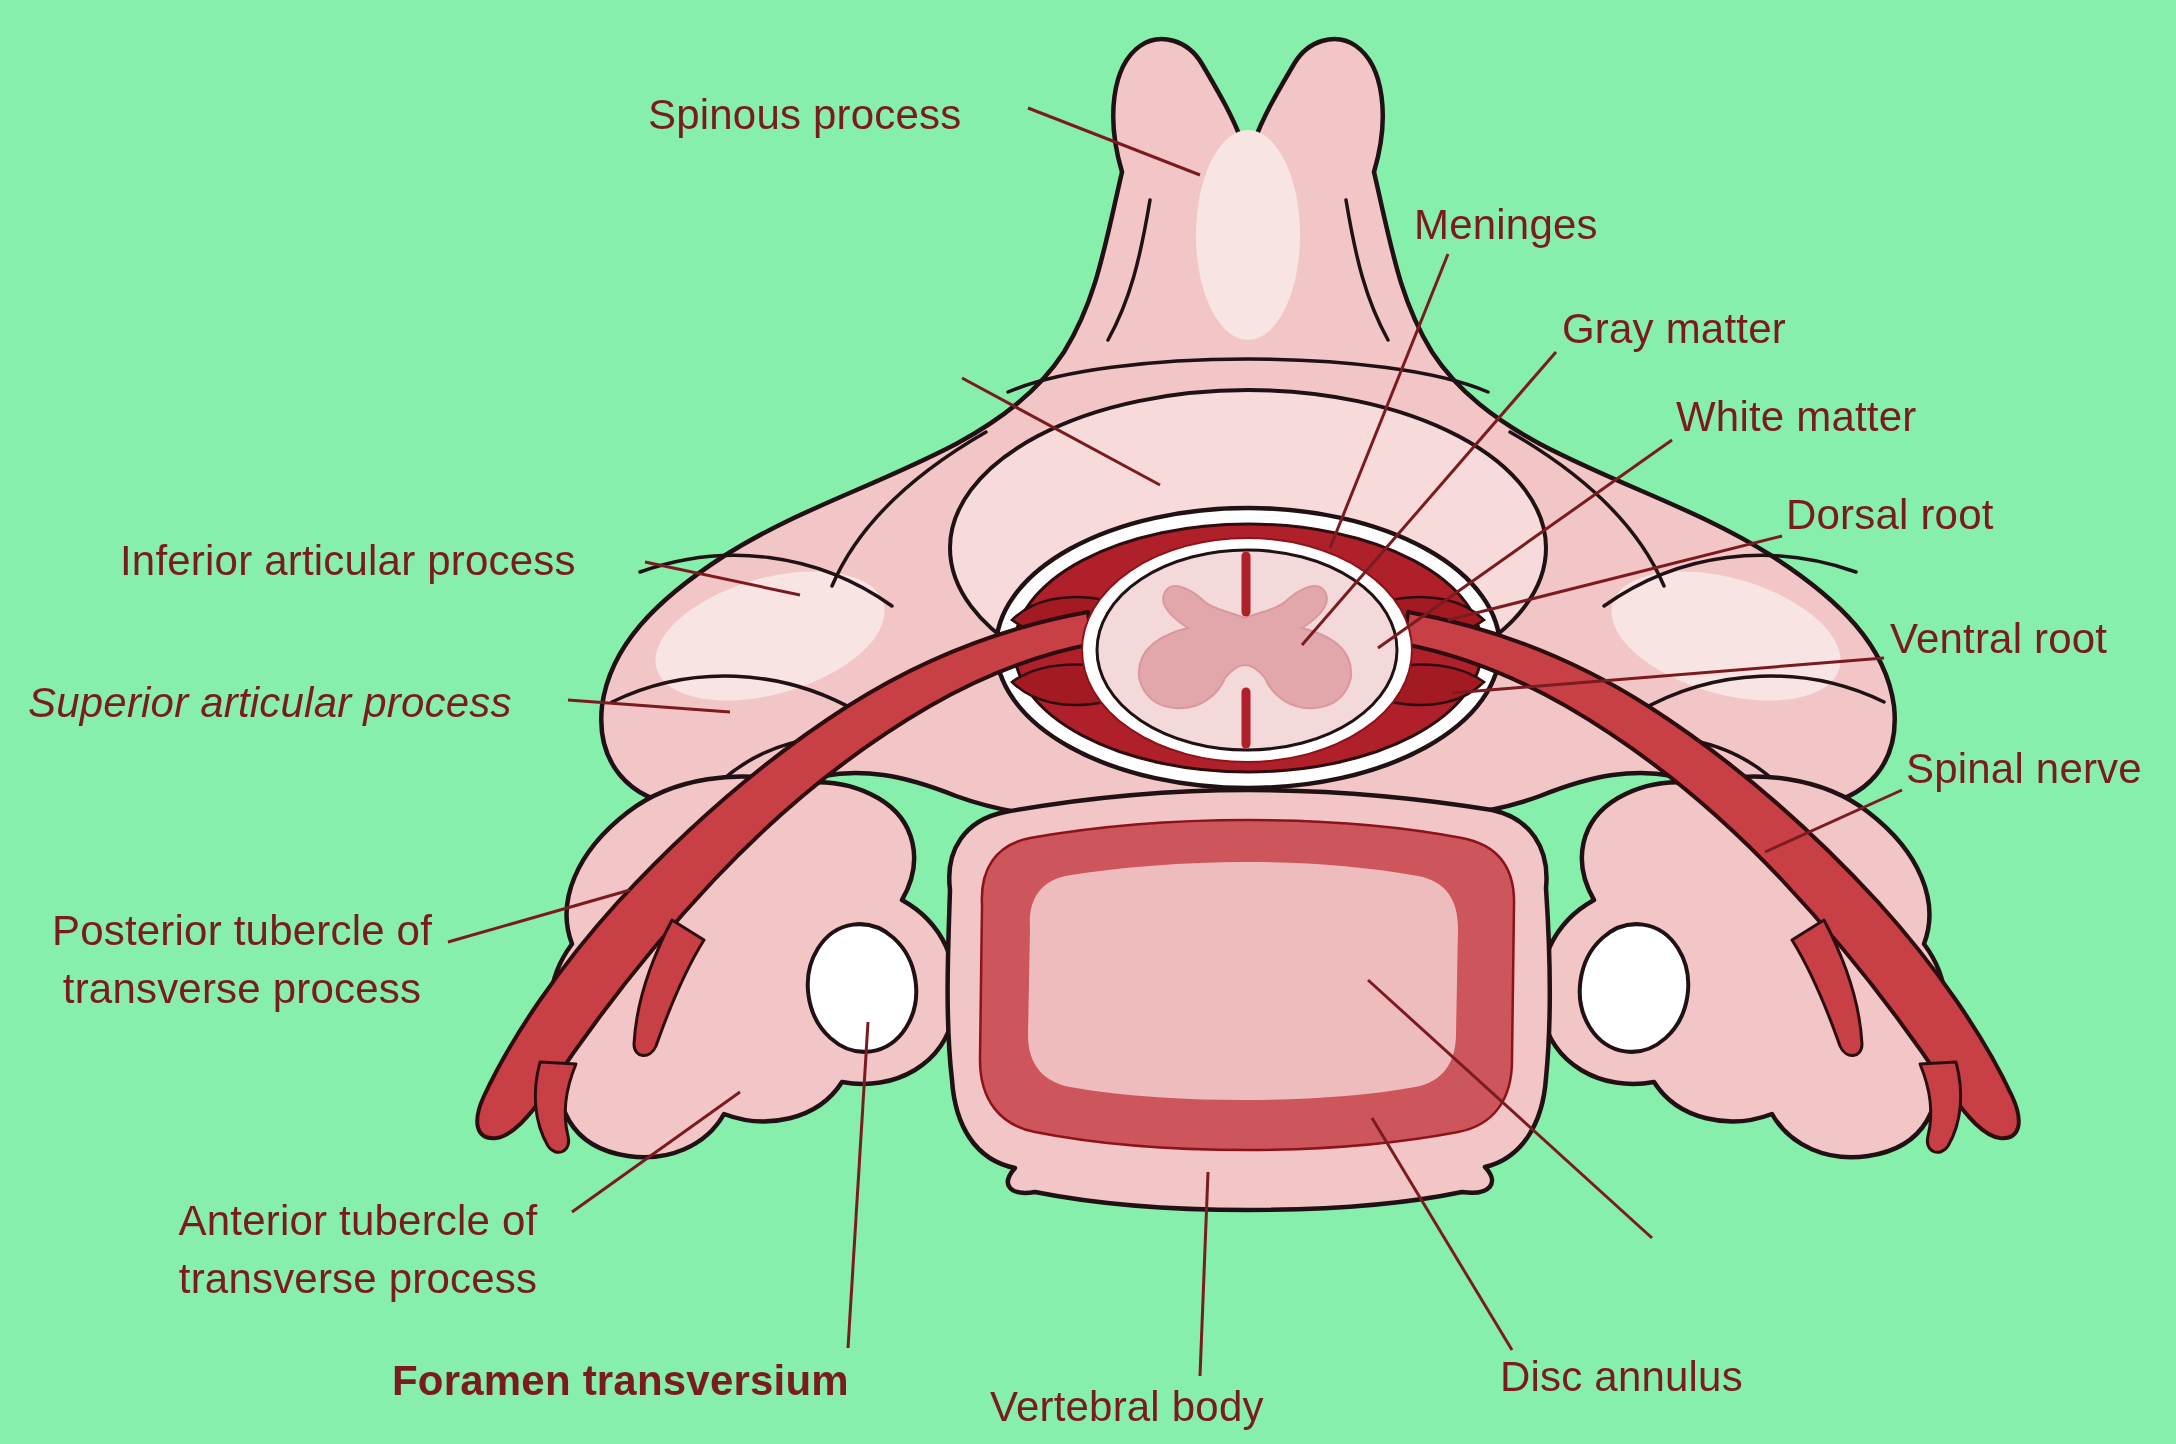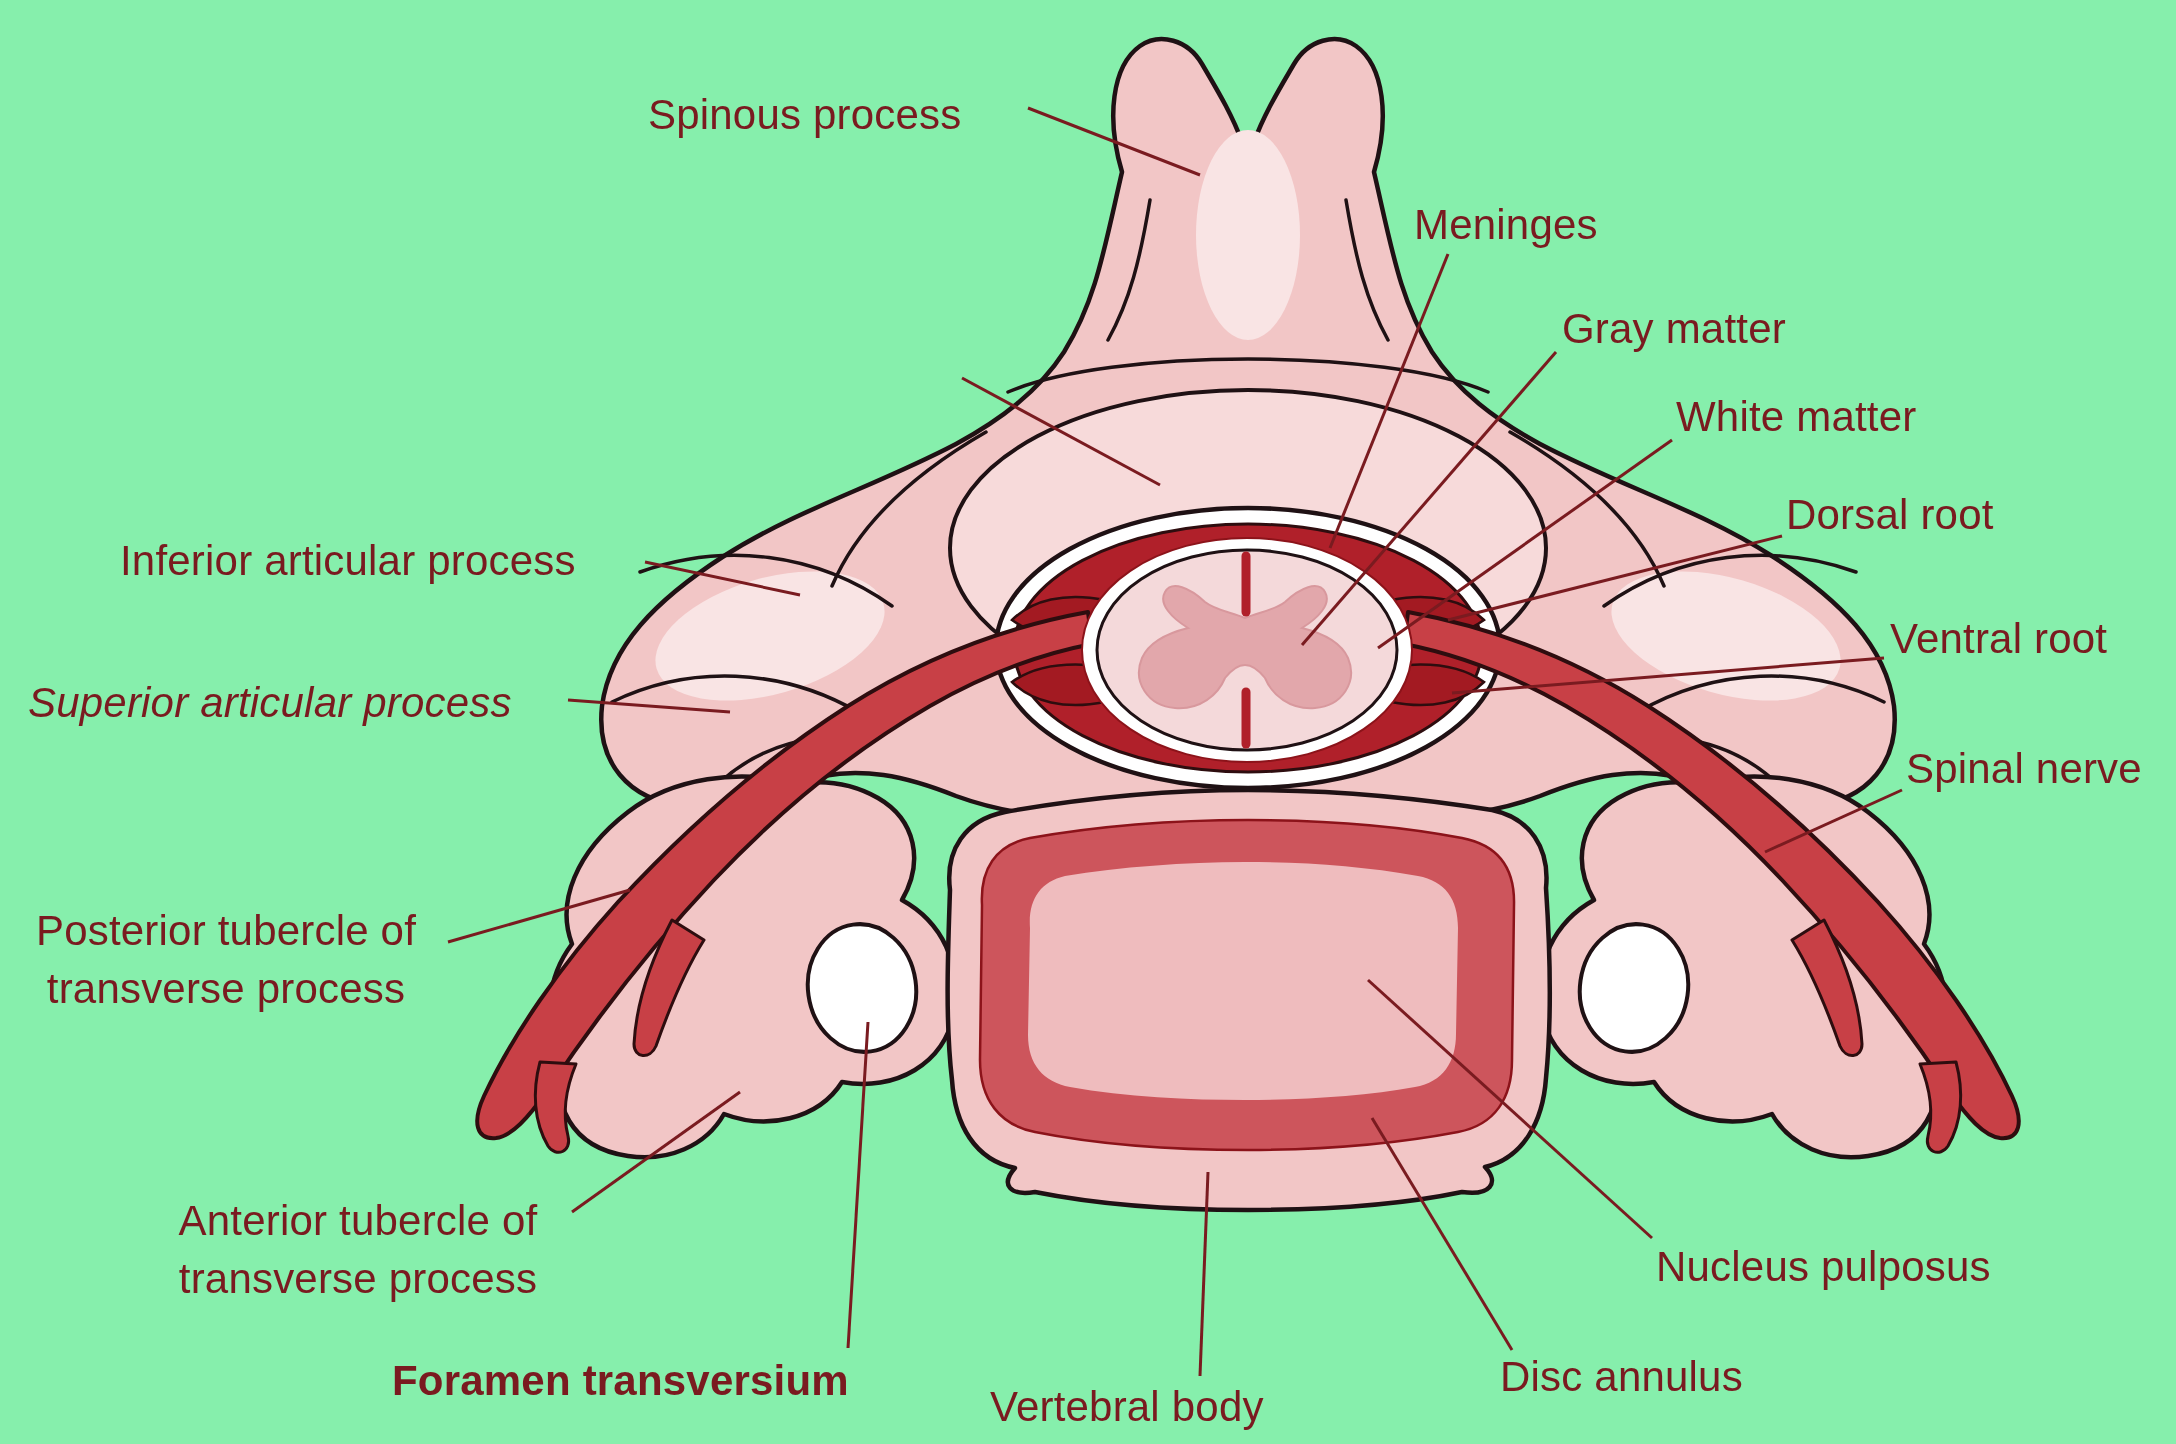--- a/index.html
+++ b/index.html
@@ -250,22 +250,21 @@
 
   <div class="label" style="left:648px;  top:86px;">Spinous process</div>
   <div class="label" style="left:1414px; top:196px;">Meninges</div>
   <div class="label" style="left:1562px; top:300px;">Gray matter</div>
   <div class="label" style="left:1676px; top:388px;">White matter</div>
   <div class="label" style="left:1786px; top:486px;">Dorsal root</div>
   <div class="label" style="left:120px;  top:532px;">Inferior articular process</div>
   <div class="label" style="left:1890px; top:610px;">Ventral root</div>
   <div class="label" style="left:28px;   top:674px;font-style:italic;">Superior articular process</div>
   <div class="label" style="left:1906px; top:740px;">Spinal nerve</div>
-  <div class="label align-center" style="left:0px;   top:902px;  width:452px;">Posterior tubercle of
+  <div class="label align-center" style="left:16px;   top:902px;  width:452px;">Posterior tubercle of
 transverse process</div>
   <div class="label align-center" style="left:128px; top:1192px; width:460px;">Anterior tubercle of
 transverse process</div>
-  <div class="label" style="left:1656px; top:1238px;">Nucleus pulposus</div>
   <div class="label" style="left:392px;  top:1352px;font-weight:bold;">Foramen transversium</div>
   <div class="label" style="left:990px;  top:1378px;">Vertebral body</div>
   <div class="label" style="left:1500px; top:1348px;">Disc annulus</div>
 
 </div>
 
 </body></html>

